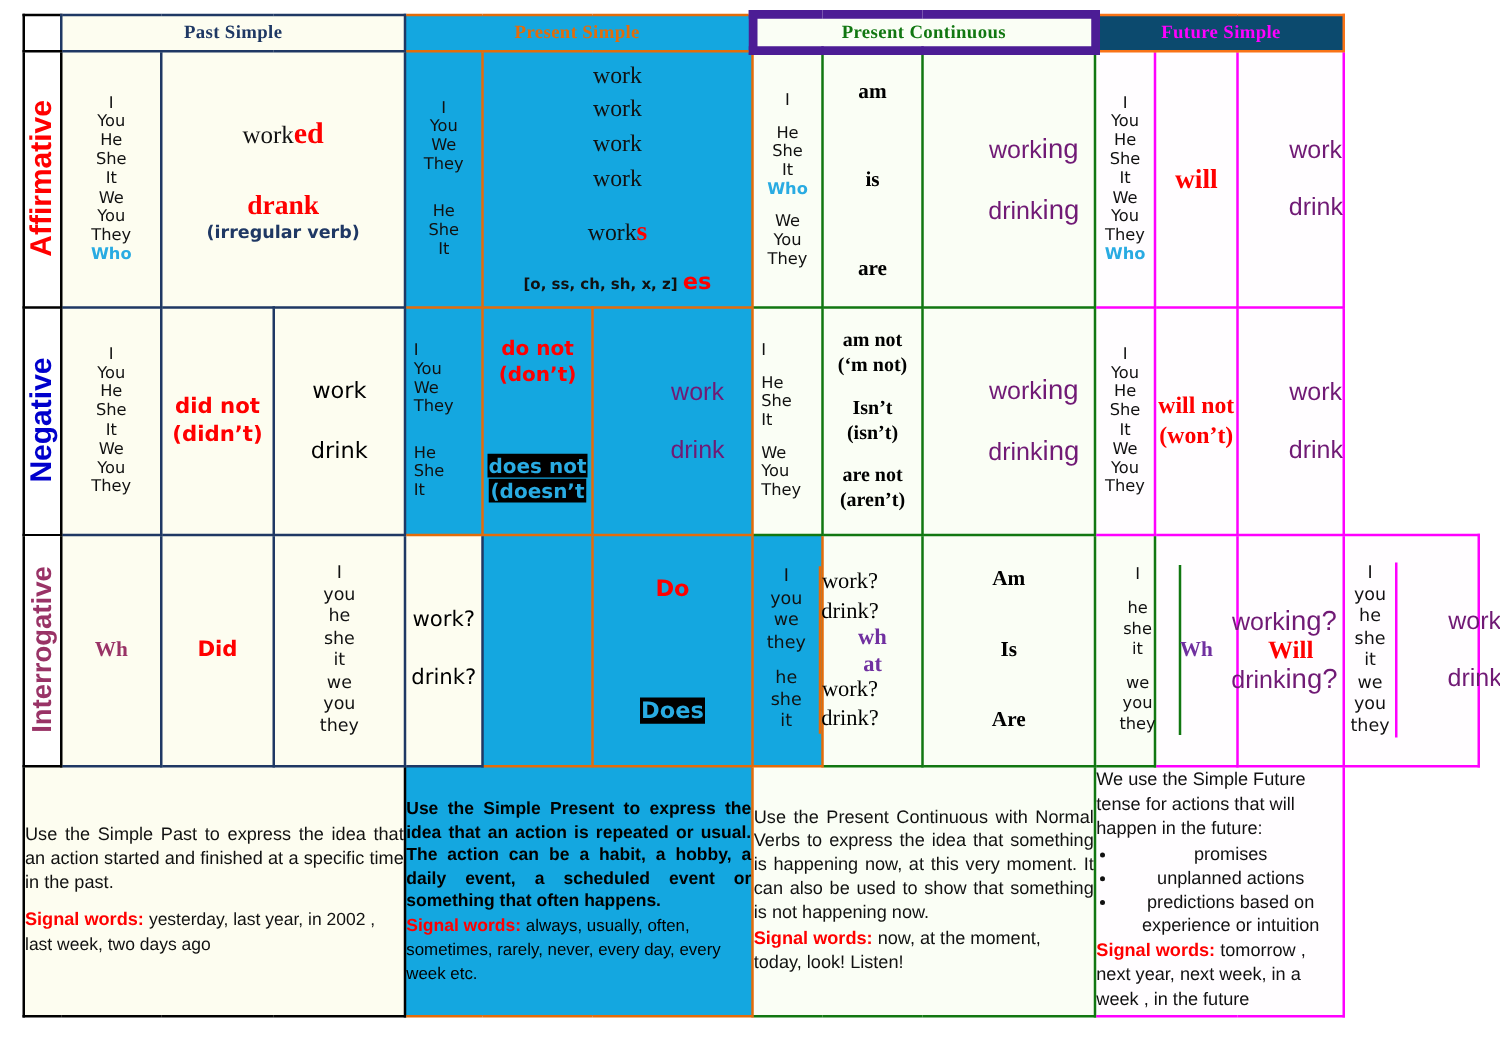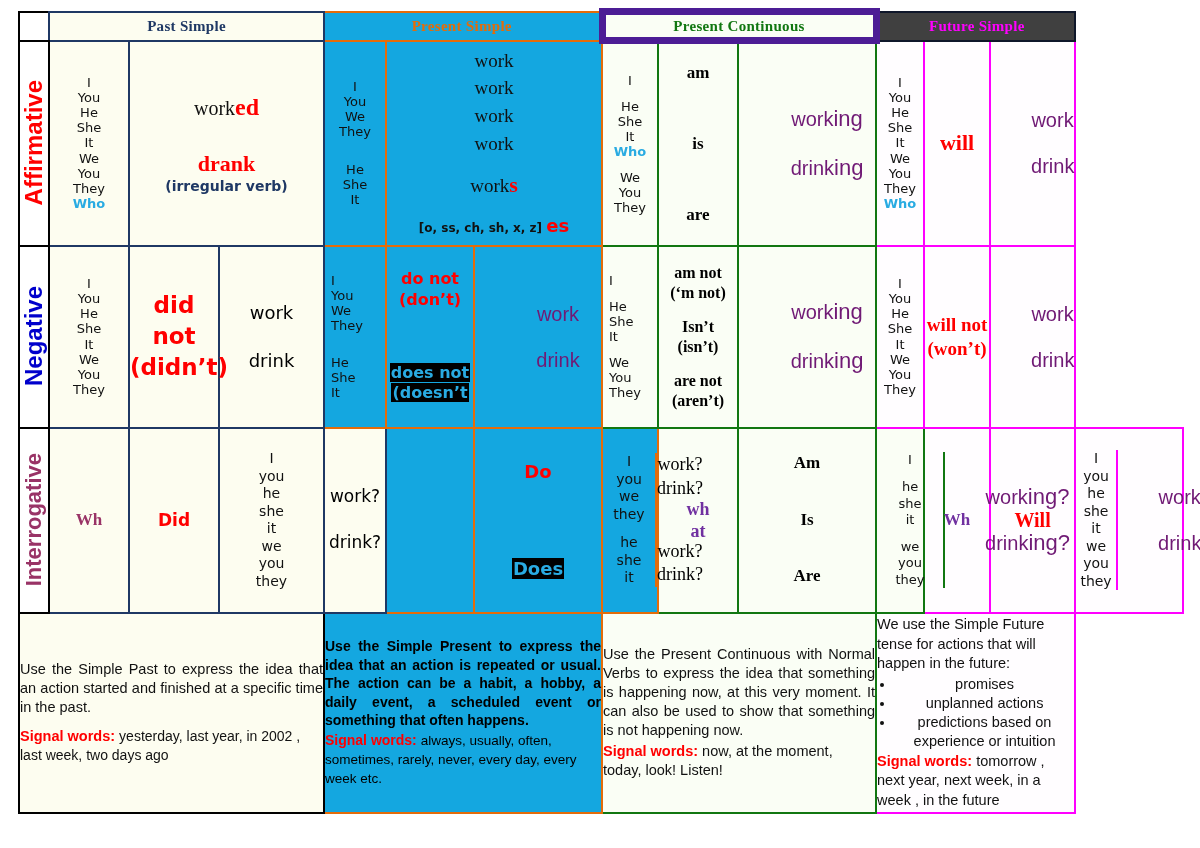--- a/index.html
+++ b/index.html
@@ -14,21 +14,21 @@
   
   .past     { --bd:#1f3864; --hd:#1f3864; --bg:#fdfdf0; }
   .pres     { --bd:#e36c0a; --hd:#e36c0a; --bg:#14a7e0; }
   .prescont { --bd:#117711; --hd:#117711; --bg:#fafef5; }
   .fut      { --bd:#ff00ff; --hd:#ff00ff; --bg:#fffdff; }
 
   .hdr{height:22px;font-family:"Liberation Serif",serif;font-weight:bold;font-size:15px;letter-spacing:.3px;}
   .hdr.past{color:#1f3864;background:#fdfdf0;border:2px solid #1f3864;}
   .hdr.pres{color:#e36c0a;background:#14a7e0;border:2px solid #e36c0a;}
   .hdr.prescont{color:#117711;background:#fafef5;border:7px solid #4c1d95;}
-  .hdr.fut{color:#ff00ff;background:#404040;border:2px solid #0f172a;margin-top:48px;}
+  .hdr.fut{color:#ff00ff;background:#0c4a6e;border:2px solid #f97316;margin-top:48px;}
   .hdr.blank{border:2px solid #000;border-right:2px solid #1f3864;background:#fff;}
 
   
   .rowlab{border:2px solid #000;background:#fff;width:30px;position:relative;}
   .rotwrap{position:absolute;left:0;top:0;right:0;bottom:0;display:flex;align-items:center;justify-content:center;}
   .rot{writing-mode:vertical-rl;transform:rotate(180deg);font-weight:bold;font-size:24px;white-space:nowrap;}
   .rot.aff{color:#ff0000;}
   .rot.neg{color:#0000cc;}
   .rot.int{color:#993366;font-size:22px;}
 
@@ -229,21 +229,21 @@
         <span>You</span><br>
         <span>He</span><br>
         <span>She</span><br>
         <span>It</span><br>
         <span>We</span><br>
         <span>You</span><br>
         <span>They</span>
       </div>
     </td>
     <td class="past c">
-      <div class="aux red" style="font-size:23px;font-family:'DejaVu Sans',sans-serif">
+      <div class="aux red" style="font-size:17px;font-family:'DejaVu Sans',sans-serif">
         <div>did not</div>
         <div>(didn’t)</div>
       </div>
     </td>
     <td class="past c">
       <div style="font-family:'DejaVu Sans',sans-serif;font-size:18px;line-height:1.4">
         <div>work</div>
         <div style="height:22px"></div>
         <div>drink</div>
       </div>

